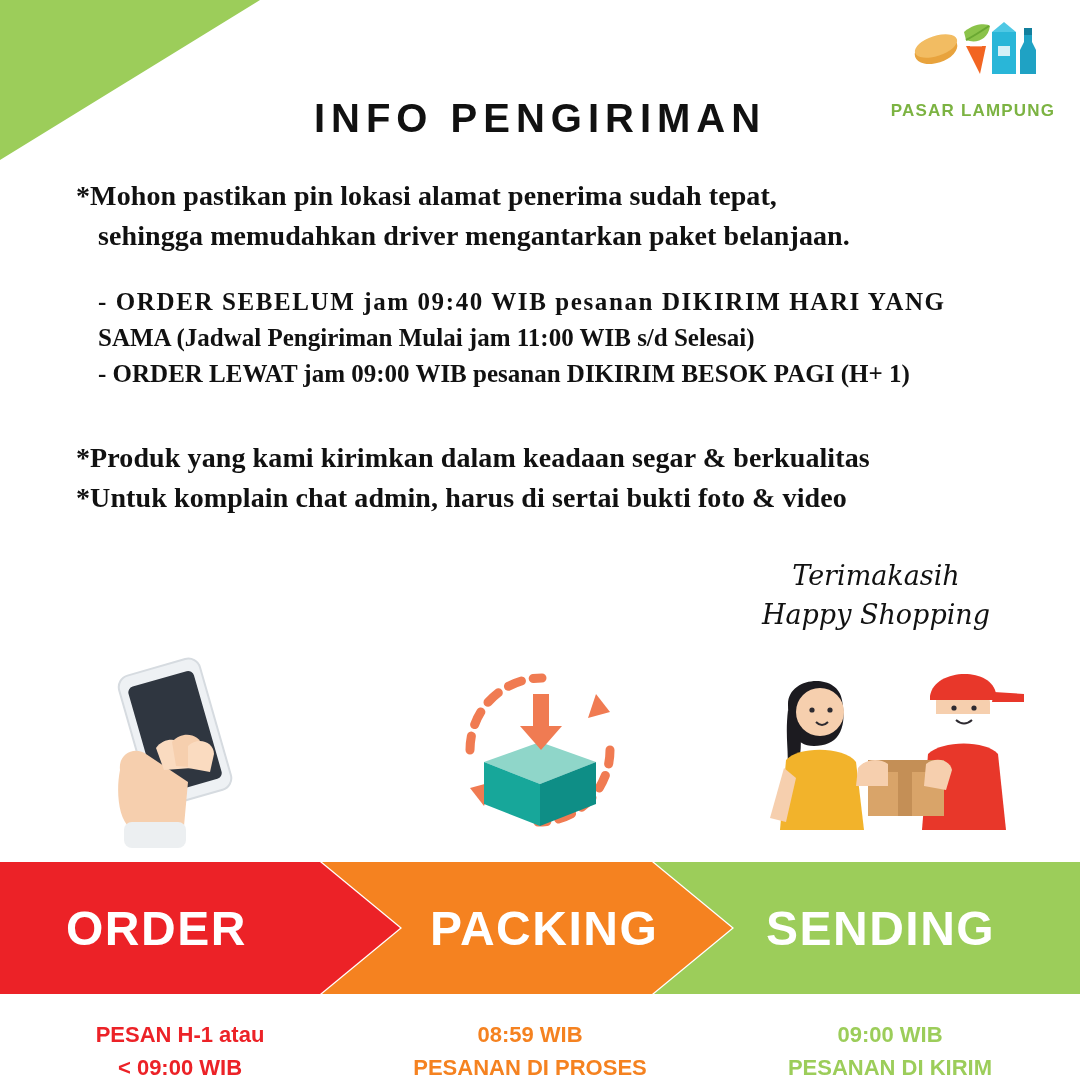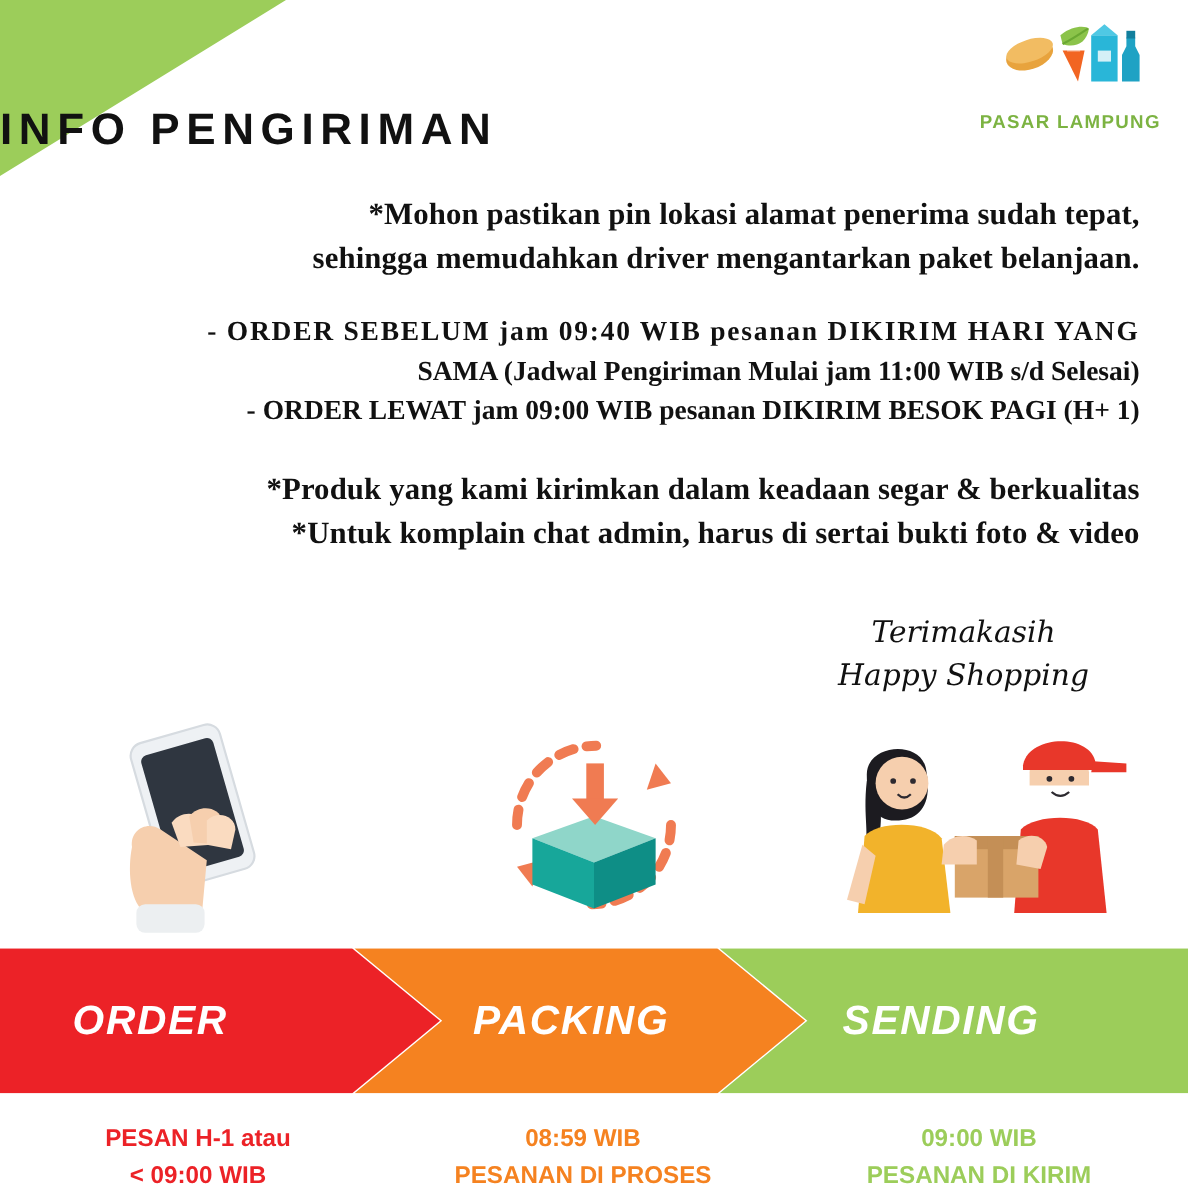--- a/index.html
+++ b/index.html
@@ -38,46 +38,45 @@
     font-size: 17px;
     letter-spacing: 1.2px;
     color: #7cb342;
     margin-top: 19px;
   }
 
   
   .title {
     position: absolute;
     top: 96px; left: 0; width: 1080px;
-    text-align: left;
+    text-align: center;
     font-family: "Liberation Sans", sans-serif;
     font-weight: bold;
     font-size: 40px;
     letter-spacing: 6px;
     color: #111111;
   }
 
   
   .body-text {
     position: absolute;
     top: 176px; left: 76px; width: 960px;
     font-family: "Liberation Serif", serif;
     color: #111111;
-    text-align: right;
   }
   .line-major {
     font-weight: bold;
     font-size: 28px;
     line-height: 1.42;
     letter-spacing: 0.1px;
   }
   .line-indent { padding-left: 22px; }
   .block-gap-a { margin-top: 28px; }
   .block-gap-b { }
-  .block-gap-c { margin-top: 34px; }
+  .block-gap-c { margin-top: 46px; }
   .line-sub {
     font-weight: bold;
     font-size: 25px;
     line-height: 1.45;
   }
   .sp-wide { letter-spacing: 1.6px; }
 
   
   .thanks {
     position: absolute;
@@ -99,24 +98,23 @@
 
   
   .band { position: absolute; left: 0; top: 862px; width: 1080px; height: 132px; }
   .chev {
     position: absolute; top: 0; height: 132px;
     display: flex; align-items: center;
   }
   .chev span {
     font-family: "Liberation Sans", sans-serif;
     font-weight: bold;
-    font-size: 37px;
+    font-size: 48px;
     letter-spacing: 1.5px;
     color: #ffffff;
-    font-style: italic;
   }
   .chev-order {
     left: 0; width: 400px; background: #ec2227;
     clip-path: polygon(0 0, 320px 0, 400px 66px, 320px 132px, 0 132px);
     padding-left: 66px;
   }
   .chev-packing {
     left: 322px; width: 410px; background: #f58220;
     clip-path: polygon(0 0, 330px 0, 410px 66px, 330px 132px, 0 132px, 80px 66px);
     padding-left: 108px;

